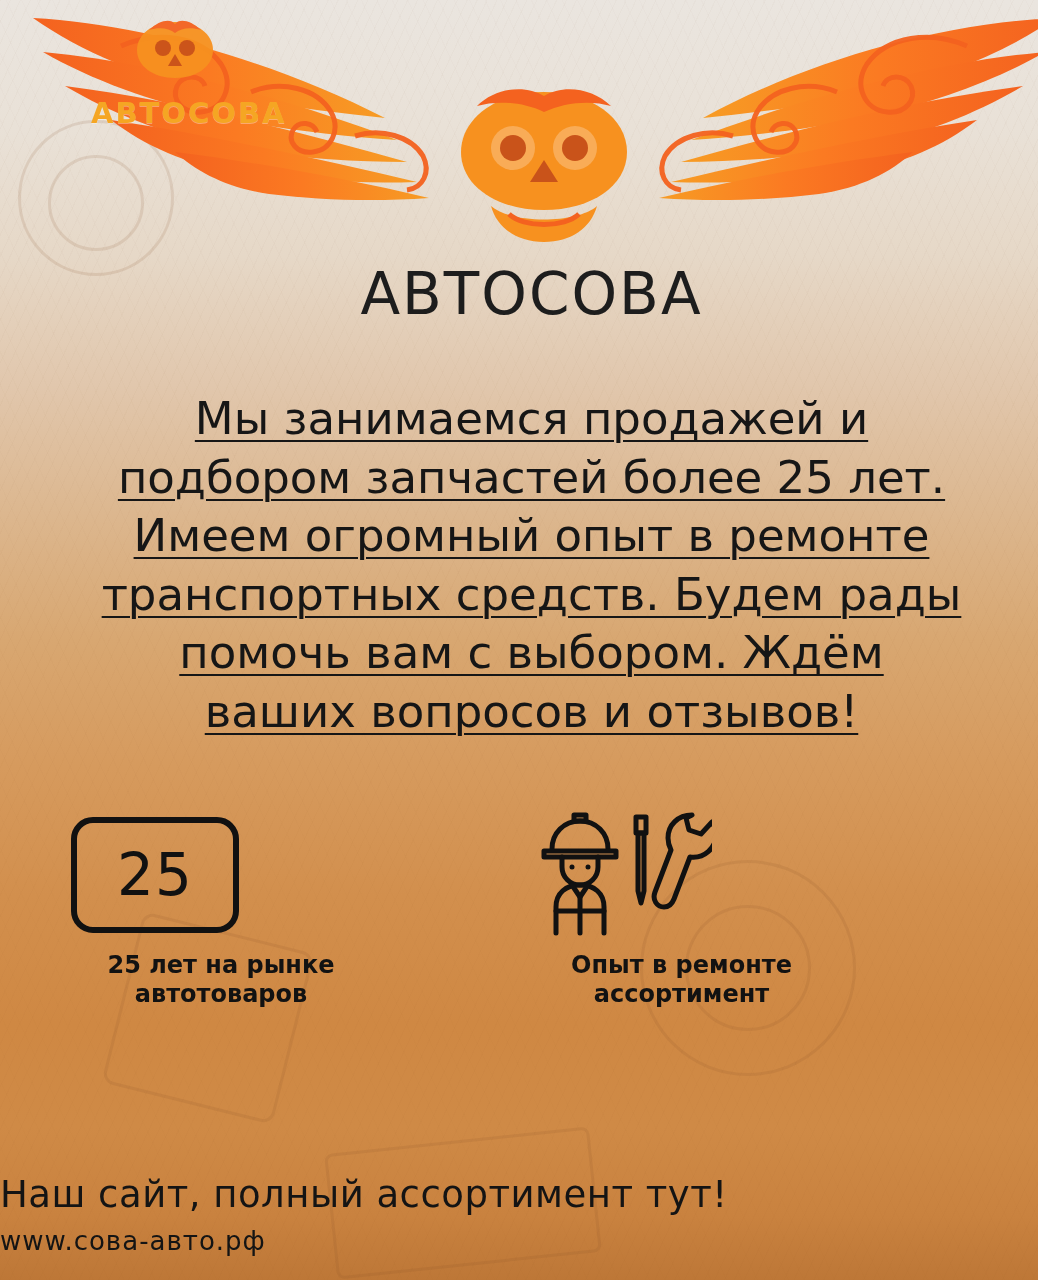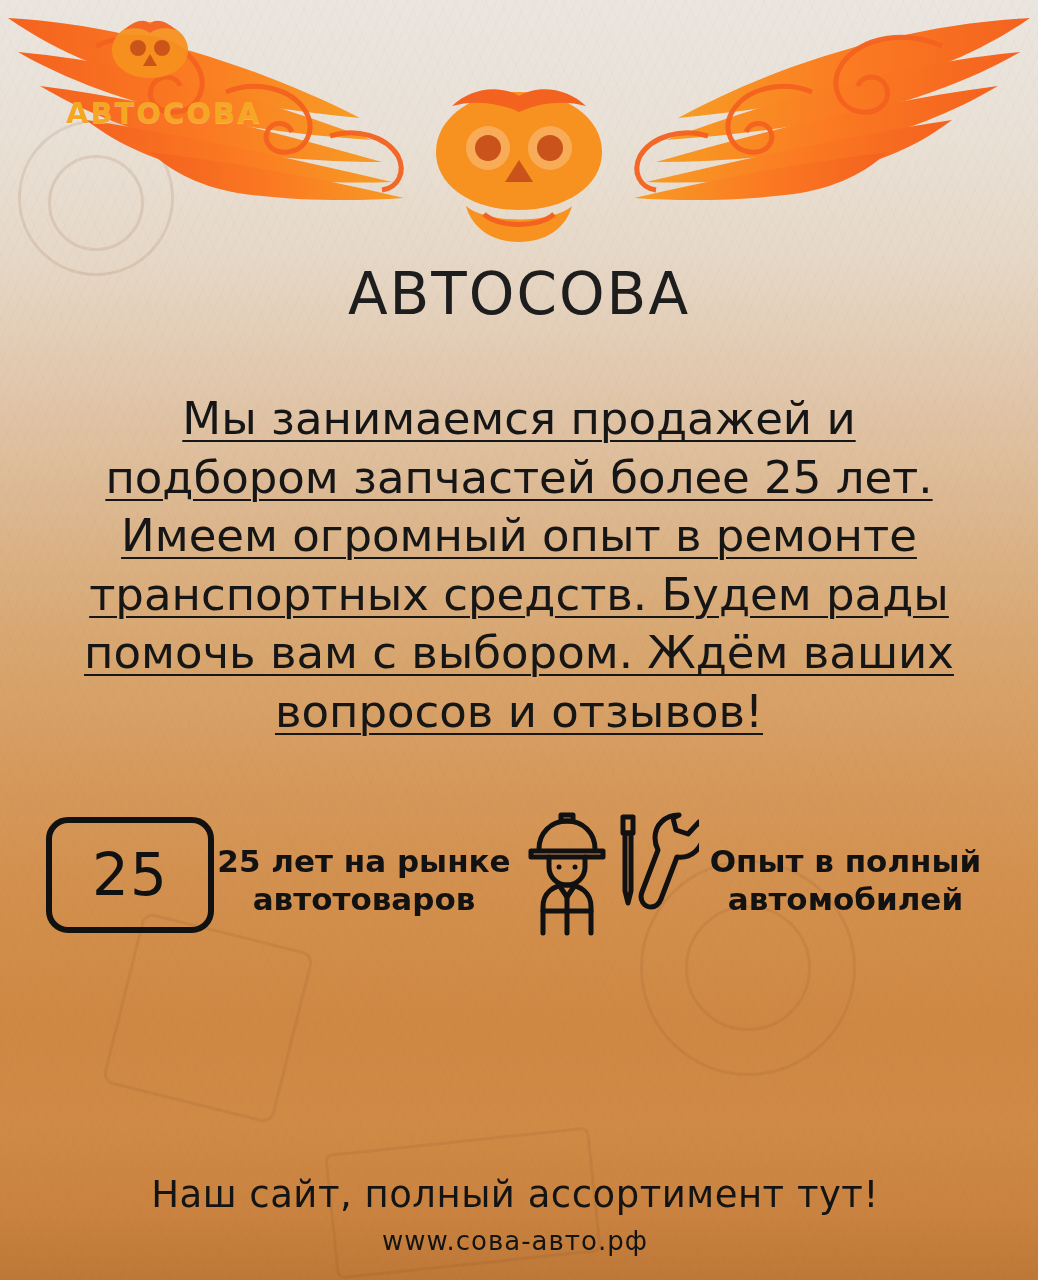--- a/index.html
+++ b/index.html
@@ -37,20 +37,21 @@
         #e6d8c7 20%,
         #e1c7ad 30%,
         #dcb78f 40%,
         #d8a771 50%,
         #d69a5d 60%,
         #d28f4d 70%,
         #cf8843 80%,
         #cf8a46 88%,
         #c9823f 95%,
         #bd7737 100%);
+    padding-left: 25px;
   }
 
   
   .texture {
     position: absolute;
     inset: 0;
     opacity: 0.10;
     background-image:
       repeating-linear-gradient(115deg, rgba(120,70,30,0.25) 0px, rgba(120,70,30,0.25) 1px, rgba(255,255,255,0) 1px, rgba(255,255,255,0) 9px),
       repeating-linear-gradient(65deg, rgba(120,70,30,0.18) 0px, rgba(120,70,30,0.18) 1px, rgba(255,255,255,0) 1px, rgba(255,255,255,0) 14px);
@@ -119,34 +120,34 @@
   .features {
     position: relative;
     display: flex;
     justify-content: space-between;
     align-items: flex-start;
     margin: 70px 46px 0 46px;
   }
   .feature {
     flex: 1 1 0;
     display: flex;
-    flex-direction: row;
-    align-items: center;
+    flex-direction: column;
+    align-items: flex-start;
     text-align: center;
   }
   .feature .icon {
     height: 128px;
     display: flex;
     align-items: center;
     justify-content: center;
   }
   .feature .caption {
     margin-top: 12px;
     font-family: "DejaVu Sans", sans-serif;
-    font-size: 31px;
+    font-size: 24px;
     font-weight: bold;
     line-height: 1.22;
     color: #121212;
     max-width: 300px;
   }
   .badge-25 {
     width: 156px;
     height: 104px;
     border: 6px solid #111;
     border-radius: 22px;
@@ -158,21 +159,21 @@
     color: #111;
     letter-spacing: 1px;
   }
 
   
   .footer {
     position: absolute;
     left: 0;
     right: 8px;
     bottom: 24px;
-    text-align: center;
+    text-align: left;
   }
   .footer .line1 {
     font-family: "DejaVu Sans", sans-serif;
     font-size: 37px;
     color: #141414;
     letter-spacing: 0.5px;
   }
   .footer .line2 {
     margin-top: 10px;
     font-family: "DejaVu Sans", sans-serif;
@@ -296,21 +297,21 @@
             <path d="M48 86 v36"></path>
             <path d="M24 100 h48"></path>
 
             <path d="M104 6 l10 0 l0 16 l-10 0 Z"></path>
             <path d="M106 22 l6 0 l0 58 l-3 12 l-3 -12 Z"></path>
 
             <path d="M160 4 c-14 0 -24 10 -24 23 c0 5 1 8 3 12 l-16 42 c-3 8 2 15 9 15 c5 0 8 -3 10 -8 l16 -42 c14 2 26 -9 26 -22 c0 -6 -2 -10 -4 -13 l-11 12 l-12 -4 l-3 -12 Z"></path>
           </g>
         </svg>
       </div>
-      <div class="caption">Опыт в полный автомобилей</div>
+      <div class="caption">Опыт в ремонте ассортимент</div>
     </div>
   </div>
 
   <div class="footer">
     <div class="line1">Наш сайт, полный ассортимент тут!</div>
     <div class="line2">www.сова-авто.рф</div>
   </div>
 
 </div>
 

